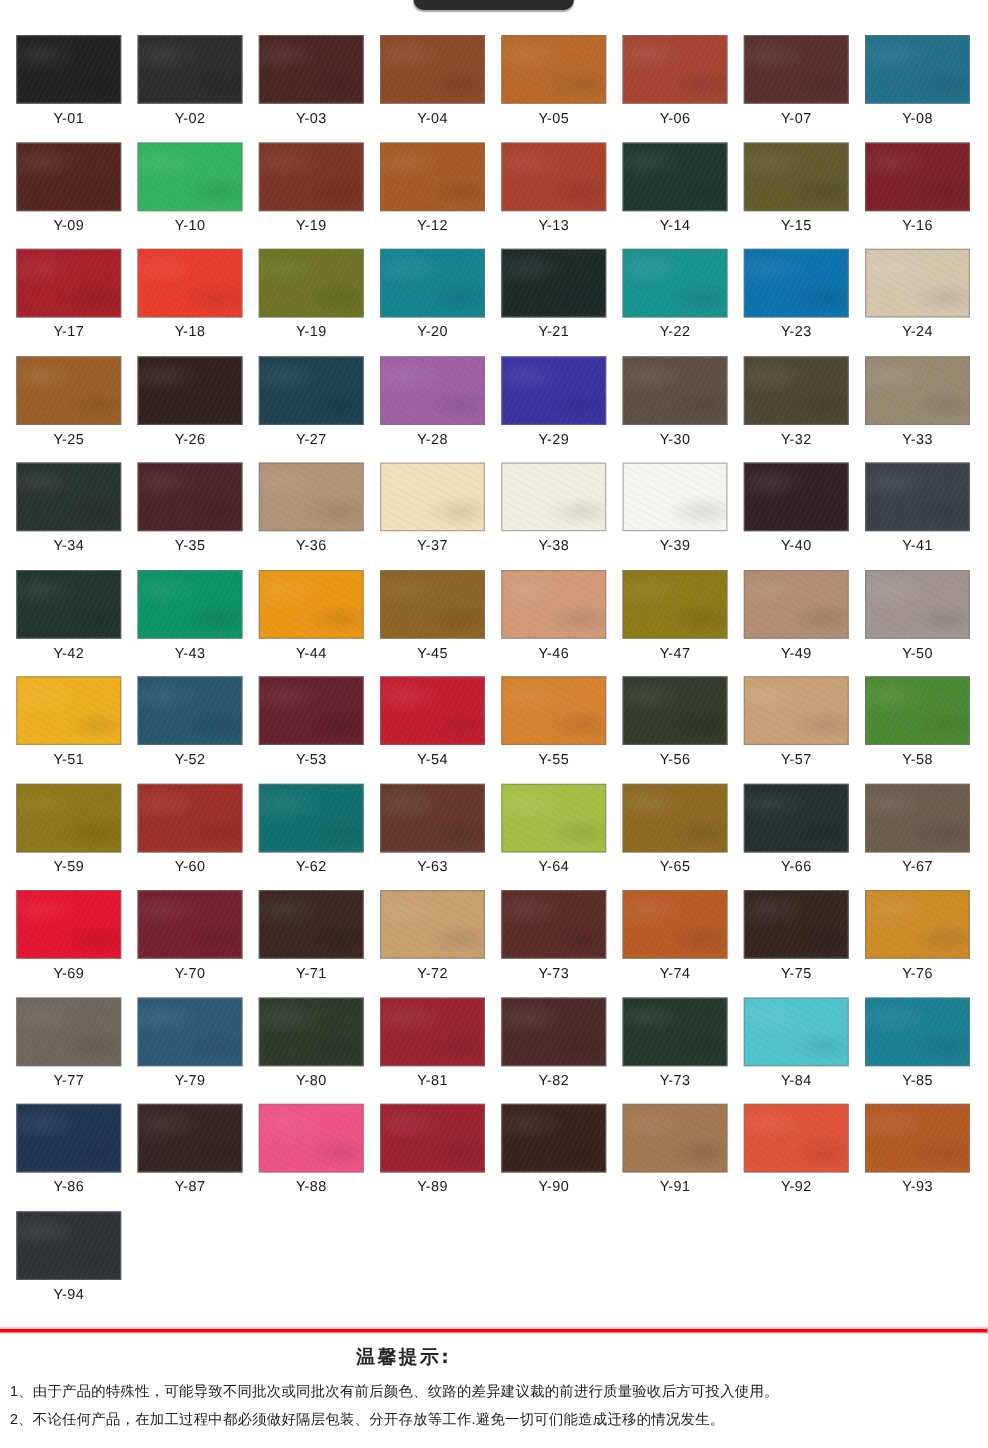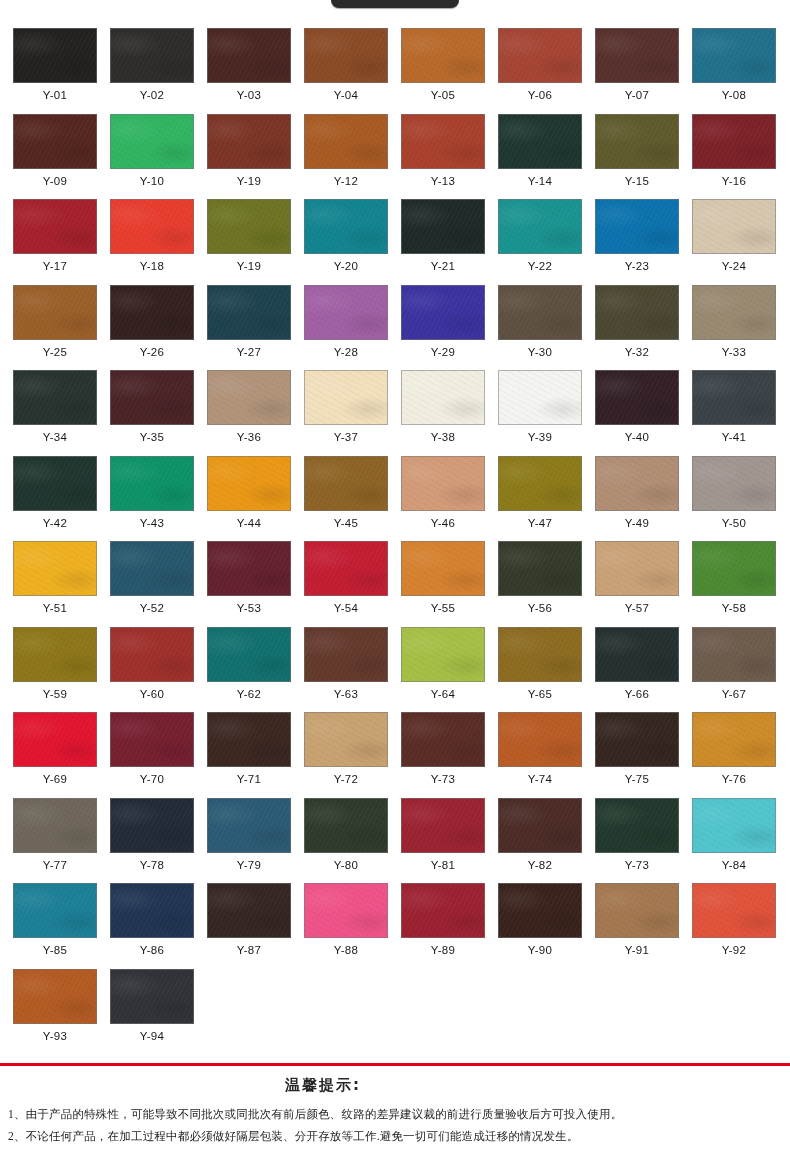--- a/index.html
+++ b/index.html
@@ -102,21 +102,21 @@
     padding: 6px 0 8px 0;
     font-family: "DejaVu Sans", "Liberation Sans", sans-serif;
   }
   .footer-line {
     font-size: 11.5px;
     color: #1c1c1c;
     letter-spacing: .2px;
     padding: 2px 6px 2px 8px;
     line-height: 1.6;
     white-space: nowrap;
-    font-family: Liberation Serif, serif;
+    font-family: Liberation Sans, sans-serif;
   }
 </style>
 </head>
 <body>
 
 <div class="top-tab"></div>
 
 <div class="grid">
     <div class="cell">
       <div class="chip" style="background-color: rgb(35, 33, 31);"></div>
@@ -402,24 +402,20 @@
       <div class="chip" style="background-color: rgb(53, 37, 31);"></div>
       <span class="chip-label">Y-75</span>
     </div>
     <div class="cell">
       <div class="chip" style="background-color: rgb(205, 139, 40);"></div>
       <span class="chip-label">Y-76</span>
     </div>
     <div class="cell">
       <div class="chip" style="background-color: rgb(110, 102, 90);"></div>
       <span class="chip-label">Y-77</span>
-    </div>
-    <div class="cell">
-      <div class="chip" style="background-color: rgb(34, 42, 56);"></div>
-      <span class="chip-label">Y-78</span>
     </div>
     <div class="cell">
       <div class="chip" style="background-color: rgb(43, 90, 116);"></div>
       <span class="chip-label">Y-79</span>
     </div>
     <div class="cell">
       <div class="chip" style="background-color: rgb(47, 58, 43);"></div>
       <span class="chip-label">Y-80</span>
     </div>
     <div class="cell">

